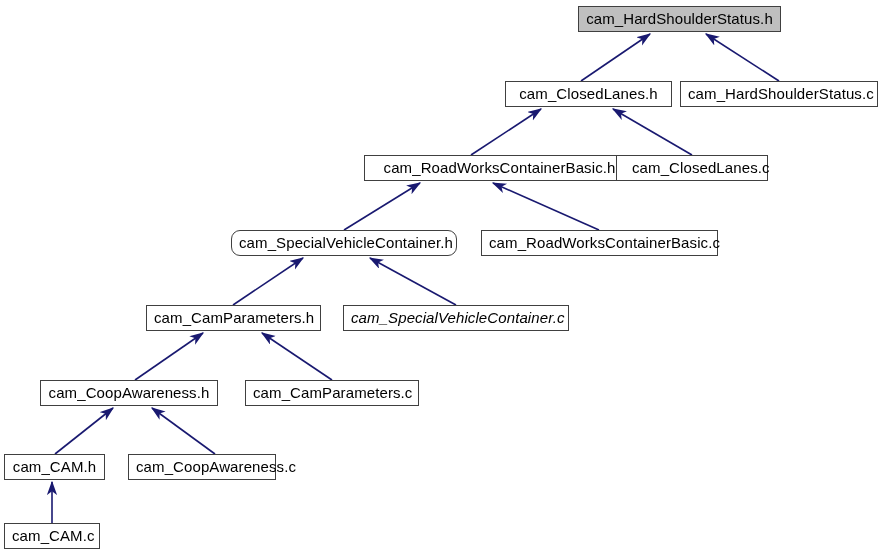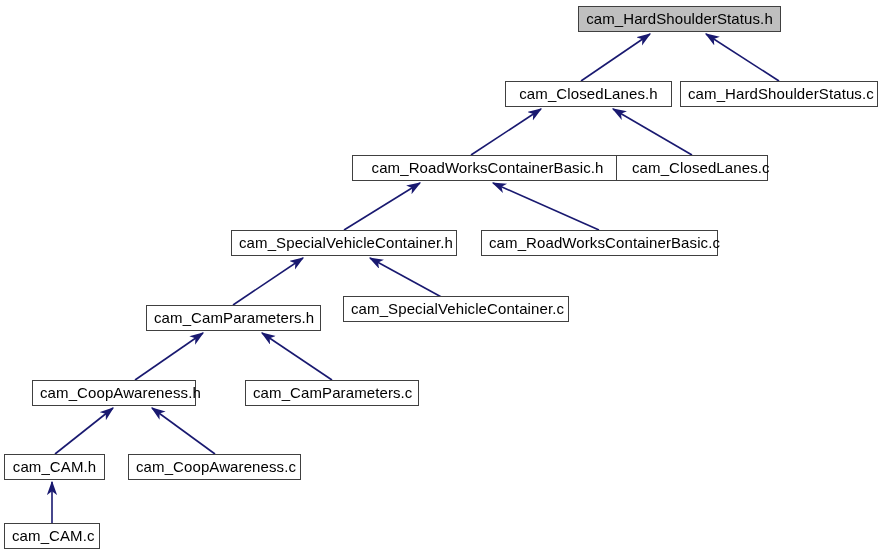--- a/index.html
+++ b/index.html
@@ -77,47 +77,47 @@
   <div id="nodes-group">
       <div class="graph-node highlight" style="left: 578px; top: 6px; width: 203px;">
         <span class="node-label">cam_HardShoulderStatus.h</span>
       </div>
       <div class="graph-node" style="left: 505px; top: 81px; width: 167px;">
         <span class="node-label">cam_ClosedLanes.h</span>
       </div>
       <div class="graph-node" style="left: 680px; top: 81px; width: 198px;">
         <span class="node-label">cam_HardShoulderStatus.c</span>
       </div>
-      <div class="graph-node" style="left: 352px; top: 155px; width: 271px;">
+      <div class="graph-node" style="left: 364px; top: 155px; width: 271px;">
         <span class="node-label">cam_RoadWorksContainerBasic.h</span>
       </div>
       <div class="graph-node" style="left: 616px; top: 155px; width: 152px; padding-left: 8px;">
         <span class="node-label">cam_ClosedLanes.c</span>
       </div>
-      <div class="graph-node" style="left: 231px; top: 230px; width: 226px;">
+      <div class="graph-node" style="left: 231px; top: 230px; width: 226px; border-radius: 9px;">
         <span class="node-label">cam_SpecialVehicleContainer.h</span>
       </div>
       <div class="graph-node" style="left: 481px; top: 230px; width: 237px;">
         <span class="node-label">cam_RoadWorksContainerBasic.c</span>
       </div>
       <div class="graph-node" style="left: 146px; top: 305px; width: 175px;">
         <span class="node-label">cam_CamParameters.h</span>
       </div>
-      <div class="graph-node" style="left: 343px; top: 296px; width: 226px;">
+      <div class="graph-node" style="left: 343px; top: 305px; width: 226px; font-style: italic;">
         <span class="node-label">cam_SpecialVehicleContainer.c</span>
       </div>
-      <div class="graph-node" style="left: 32px; top: 380px; width: 164px;">
+      <div class="graph-node" style="left: 40px; top: 380px; width: 178px;">
         <span class="node-label">cam_CoopAwareness.h</span>
       </div>
       <div class="graph-node" style="left: 245px; top: 380px; width: 174px;">
         <span class="node-label">cam_CamParameters.c</span>
       </div>
       <div class="graph-node" style="left: 4px; top: 454px; width: 101px;">
         <span class="node-label">cam_CAM.h</span>
       </div>
-      <div class="graph-node" style="left: 128px; top: 454px; width: 173px;">
+      <div class="graph-node" style="left: 128px; top: 454px; width: 148px;">
         <span class="node-label">cam_CoopAwareness.c</span>
       </div>
       <div class="graph-node" style="left: 4px; top: 523px; width: 96px;">
         <span class="node-label">cam_CAM.c</span>
       </div>
     </div>
 </div>
 
 </body></html>

